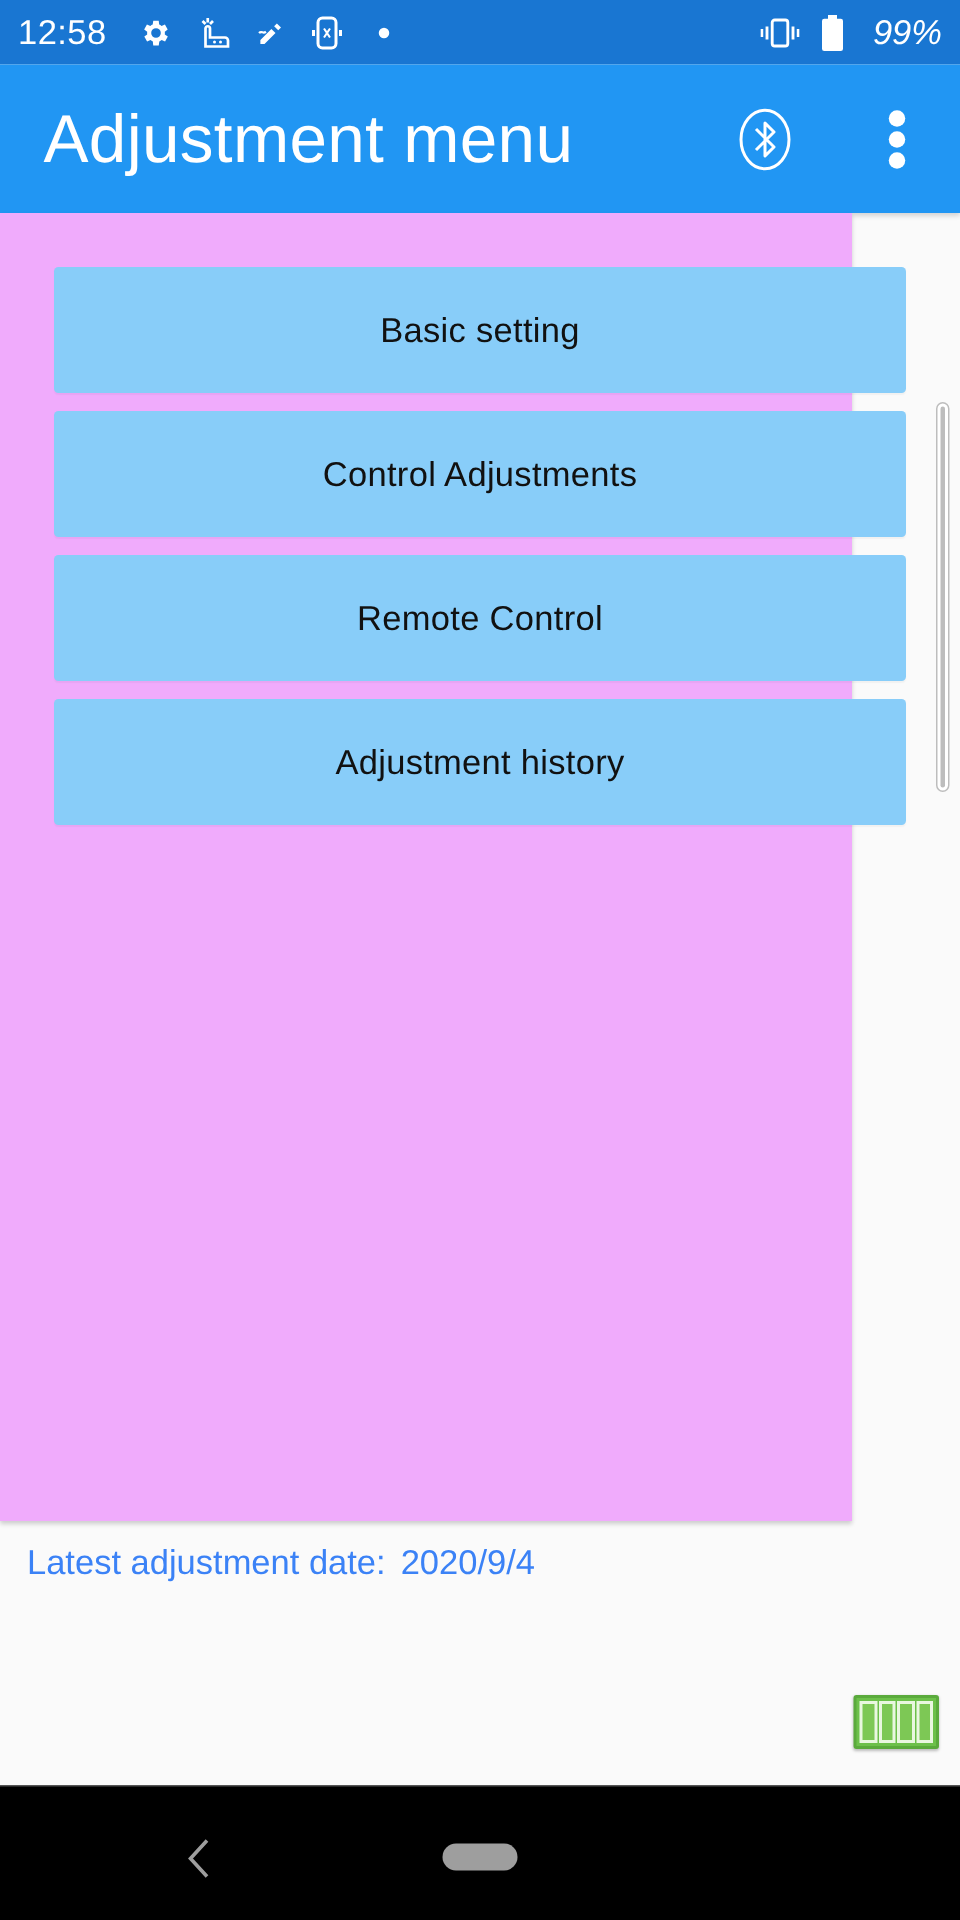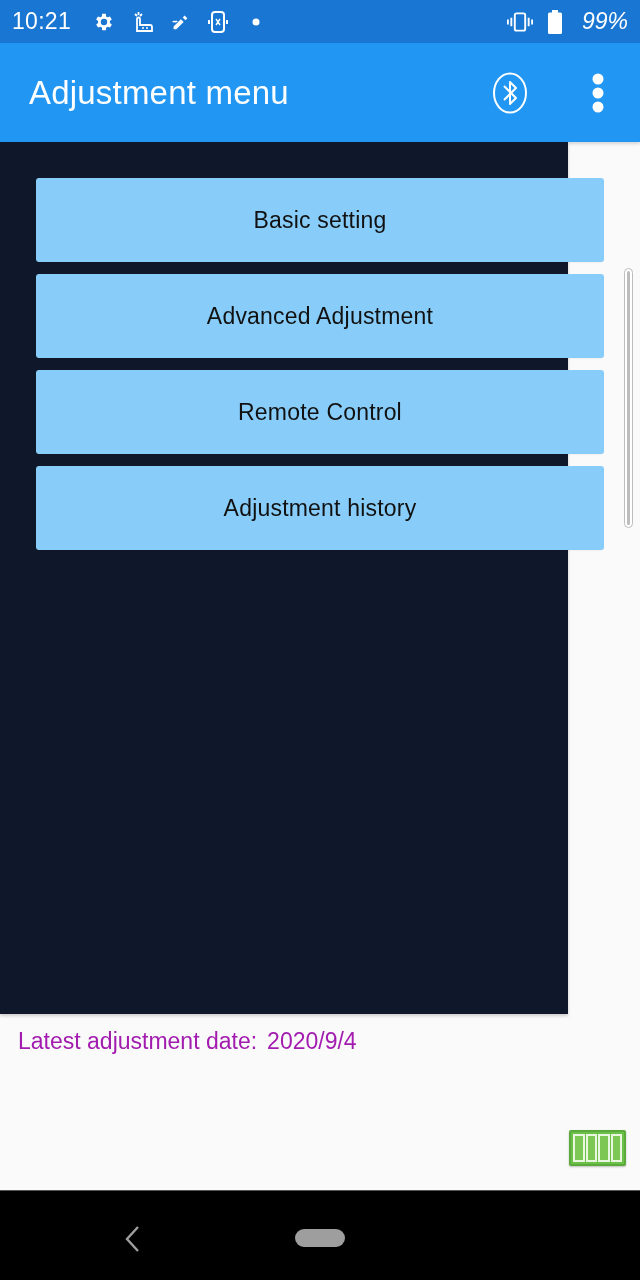--- a/index.html
+++ b/index.html
@@ -17,28 +17,28 @@
     .status-icon { display: inline-flex; align-items: center; justify-content: center; width: 26px; height: 26px; margin-right: 12px; }
     .status-right { margin-left: auto; display: flex; align-items: center; }
     .status-battery-pct { font-size: 23px; font-weight: 500; margin-left: 19px; font-style: italic; }
 
     .app-bar {
       position: absolute; left: 0; top: 43px; width: 640px; height: 99px;
       background: #2196f3; color: #fff;
       display: flex; align-items: center; padding-left: 29px;
       box-shadow: 0 2px 3px rgba(0,0,0,0.15);
     }
-    .app-title { font-size: 33px; font-weight: 500; letter-spacing: 0.2px; }
+    .app-title { font-size: 45px; font-weight: 500; letter-spacing: 0.2px; }
     .app-actions { margin-left: auto; display: flex; align-items: center; }
     .bt-button { width: 36px; height: 42px; margin-right: 50px; display: flex; align-items: center; justify-content: center; cursor: pointer; }
     .overflow-button { width: 40px; height: 50px; margin-right: 22px; display: flex; align-items: center; justify-content: center; cursor: pointer; }
 
     .content {
       position: absolute; left: 0; top: 142px; width: 568px; height: 872px;
-      background: #0f172a;
+      background: #f0abfc;
       box-shadow: 0 2px 3px rgba(0,0,0,0.18);
     }
     .menu-list { position: absolute; left: 36px; top: 36px; width: 568px; }
     .menu-btn {
       width: 568px; height: 84px; margin-bottom: 12px;
       background: #88cdf9; border-radius: 3px;
       display: flex; align-items: center; justify-content: center;
       font-size: 23px; font-weight: 500; color: #111;
       letter-spacing: 0.2px; cursor: pointer;
       box-shadow: 0 1px 1px rgba(0,0,0,0.04);
@@ -47,21 +47,21 @@
       position: absolute; left: 624px; top: 126px; width: 9px; height: 260px;
       border: 1px solid #bdbdbd; border-radius: 5px; background: #fff;
     }
     .scrollbar::after {
       content: ""; position: absolute; left: 2px; top: 2px; right: 2px; bottom: 2px;
       background: #bdbdbd; border-radius: 3px;
     }
 
     .footer-info {
       position: absolute; left: 18px; top: 1028px;
-      font-size: 23px; color: #a21caf; display: flex; white-space: pre;
+      font-size: 23px; color: #3b82f6; display: flex; white-space: pre;
     }
     .footer-label { margin-right: 10px; }
     .footer-date { margin-right: 40px; }
 
     .battery-indicator {
       position: absolute; left: 569px; top: 1130px; width: 57px; height: 36px;
       background: #6cc04a; border: 2px solid #5aaa3c; border-radius: 2px;
       padding: 3px; display: flex; gap: 3px;
       box-shadow: 0 1px 2px rgba(0,0,0,0.25);
     }
@@ -74,21 +74,21 @@
     .nav-back { position: absolute; left: 118px; top: 30px; width: 30px; height: 36px; cursor: pointer; }
     .nav-home {
       position: absolute; left: 295px; top: 38px; width: 50px; height: 18px;
       background: #9e9e9e; border-radius: 9px; cursor: pointer;
     }
   </style>
 </head>
 <body>
 
 <div class="status-bar">
-  <span class="status-time">10:21</span>
+  <span class="status-time">12:58</span>
   <span class="status-icon">
     <svg width="22" height="22" viewBox="0 0 24 24">
         <path fill="#fff" d="M19.4 13a7.5 7.5 0 0 0 0-2l2.1-1.6-2-3.5-2.5 1a7.6 7.6 0 0 0-1.7-1L15 3h-4l-.4 2.9a7.6 7.6 0 0 0-1.7 1l-2.5-1-2 3.5L6.6 11a7.5 7.5 0 0 0 0 2l-2.1 1.6 2 3.5 2.5-1a7.6 7.6 0 0 0 1.7 1L11 21h4l.4-2.9a7.6 7.6 0 0 0 1.7-1l2.5 1 2-3.5zM13 15.5A3.5 3.5 0 1 1 13 8.5a3.5 3.5 0 0 1 0 7z" transform="translate(-1 0)"></path>
       </svg>
   </span>
   <span class="status-icon">
     <svg width="26" height="26" viewBox="0 0 26 26">
         <path fill="none" stroke="#fff" stroke-width="1.8" d="M8 22V10a1.5 1.5 0 0 1 3 0v6h10a2 2 0 0 1 2 2v4zM9.5 3v3M6 5l2 2M13 5l-2 2"></path>
         <circle cx="14" cy="19" r="1" fill="#fff"></circle>
         <circle cx="18" cy="19" r="1" fill="#fff"></circle>
@@ -144,21 +144,21 @@
         <circle cx="7" cy="20" r="5.5" fill="#fff"></circle>
         <circle cx="7" cy="34" r="5.5" fill="#fff"></circle>
       </svg>
     </div>
   </div>
 </div>
 
 <div class="content">
   <div class="menu-list">
     <div class="menu-btn">Basic setting</div>
-    <div class="menu-btn">Advanced Adjustment</div>
+    <div class="menu-btn">Control Adjustments</div>
     <div class="menu-btn">Remote Control</div>
     <div class="menu-btn">Adjustment history</div>
   </div>
   <div class="scrollbar"></div>
 </div>
 
 <div class="footer-info">
   <span class="footer-label">Latest adjustment date:</span>
   <span class="footer-date">2020/9/4</span>
 </div>

